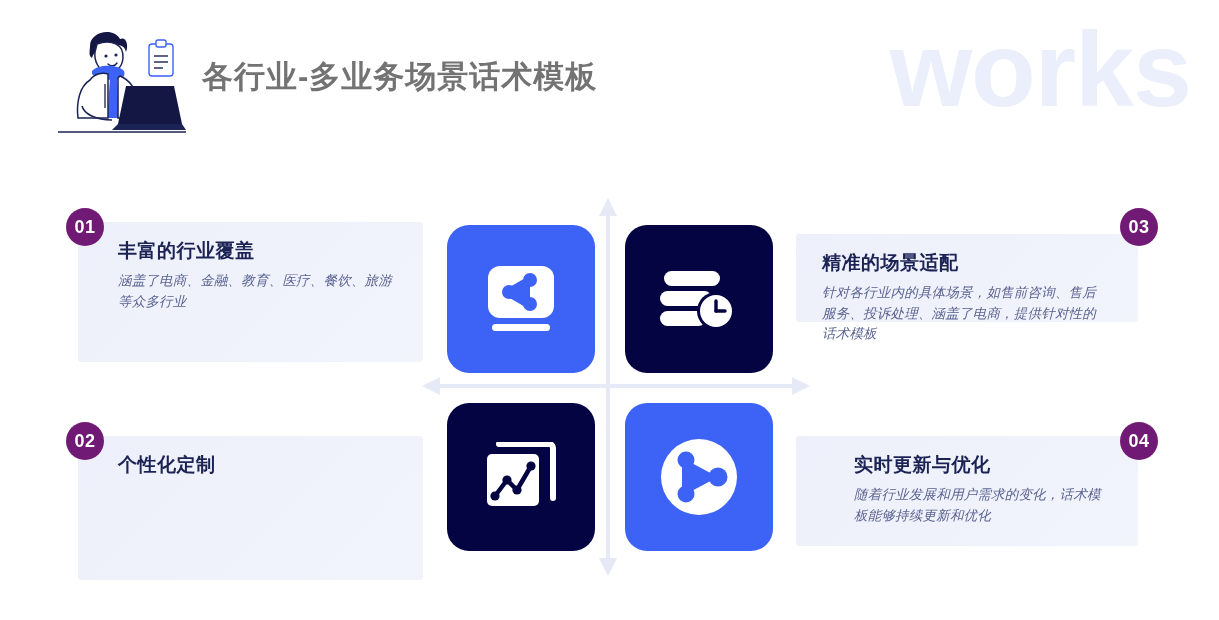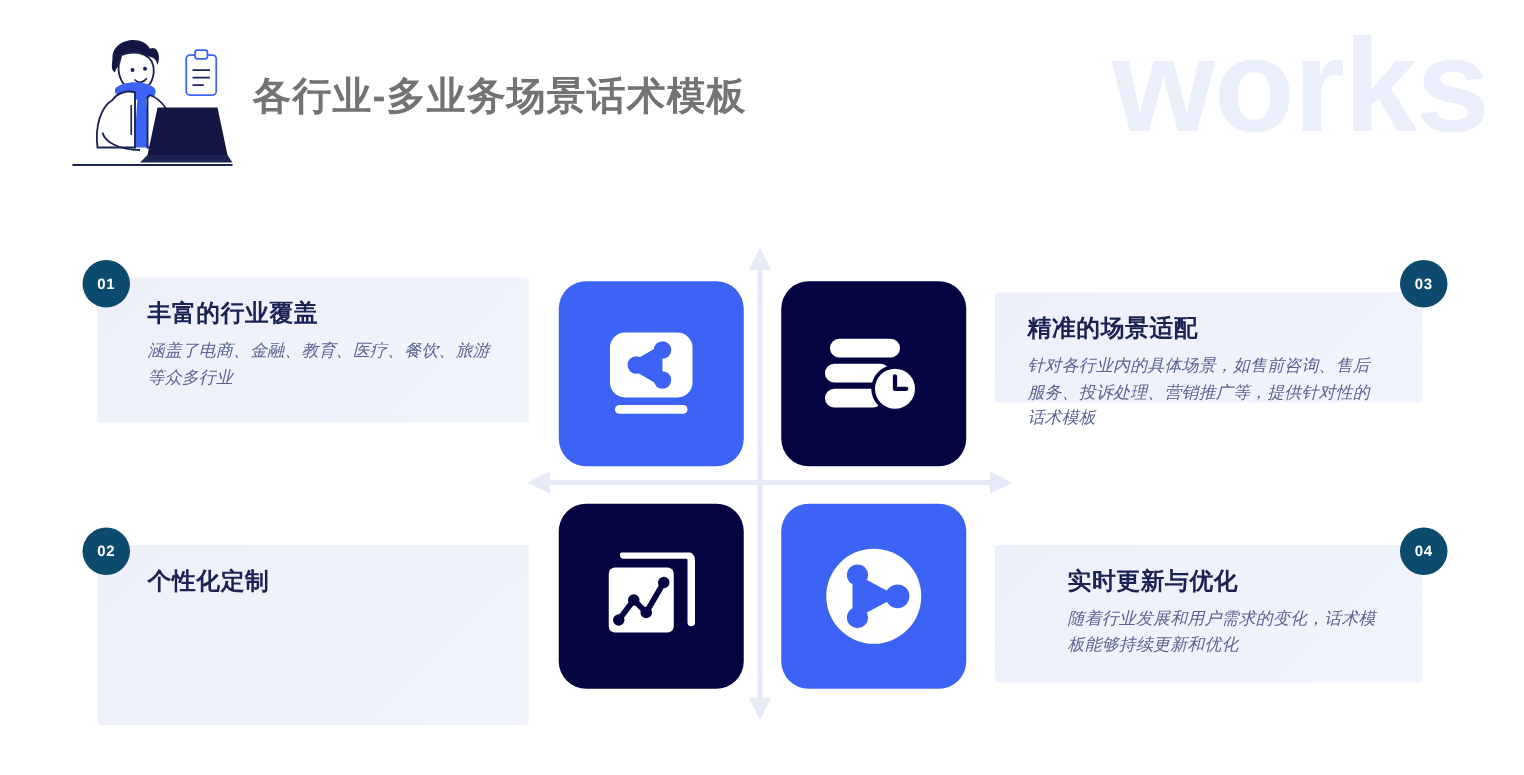--- a/index.html
+++ b/index.html
@@ -70,21 +70,21 @@
   .tile-blue { background: #3D62F6; }
   .tile-navy { background: #050442; }
   .tile svg { display: block; }
 
   
   .card {
     position: absolute;
     background: linear-gradient(135deg, #EDF0FA 0%, #F2F4FC 100%);
     border-radius: 3px;
   }
-  .card-01 { left: 78px;  top: 222px; width: 345px; height: 116px; }
+  .card-01 { left: 78px;  top: 222px; width: 345px; height: 140px; }
   .card-02 { left: 78px;  top: 436px; width: 345px; height: 144px; }
   .card-03 { left: 796px; top: 222px; width: 342px; height: 88px; margin-top: 12px; }
   .card-04 { left: 796px; top: 436px; width: 342px; height: 110px; padding-left: 32px; }
 
   .card-inner { padding: 16px 22px 14px 40px; }
   .card-right .card-inner { padding: 16px 30px 14px 26px; }
 
   .card-title {
     font-size: 19px;
     font-weight: 700;
@@ -99,23 +99,23 @@
     color: #5A6391;
     letter-spacing: 0.2px;
     font-style: italic;
   }
 
   
   .badge {
     position: absolute;
     width: 38px; height: 38px;
     border-radius: 50%;
-    background: #0c4a6e;
+    background: #701a75;
     color: #ffffff;
-    font-size: 12px;
+    font-size: 18px;
     font-weight: 700;
     display: flex;
     align-items: center;
     justify-content: center;
     letter-spacing: 0.5px;
   }
   .badge-01 { left: 66px;   top: 208px; }
   .badge-02 { left: 66px;   top: 422px; }
   .badge-03 { left: 1120px; top: 208px; text-align: center; }
   .badge-04 { left: 1120px; top: 422px; }
@@ -256,21 +256,21 @@
   <div class="card card-02 card-left">
     <div class="card-inner">
       <div class="card-title">个性化定制</div>
     </div>
   </div>
   <div class="badge badge-02">02</div>
 
   <div class="card card-03 card-right">
     <div class="card-inner">
       <div class="card-title">精准的场景适配</div>
-      <div class="card-desc">针对各行业内的具体场景，如售前咨询、售后服务、投诉处理、营销推广等，提供针对性的话术模板</div>
+      <div class="card-desc">针对各行业内的具体场景，如售前咨询、售后服务、投诉处理、涵盖了电商，提供针对性的话术模板</div>
     </div>
   </div>
   <div class="badge badge-03">03</div>
 
   <div class="card card-04 card-right">
     <div class="card-inner">
       <div class="card-title">实时更新与优化</div>
       <div class="card-desc">随着行业发展和用户需求的变化，话术模板能够持续更新和优化</div>
     </div>
   </div>

